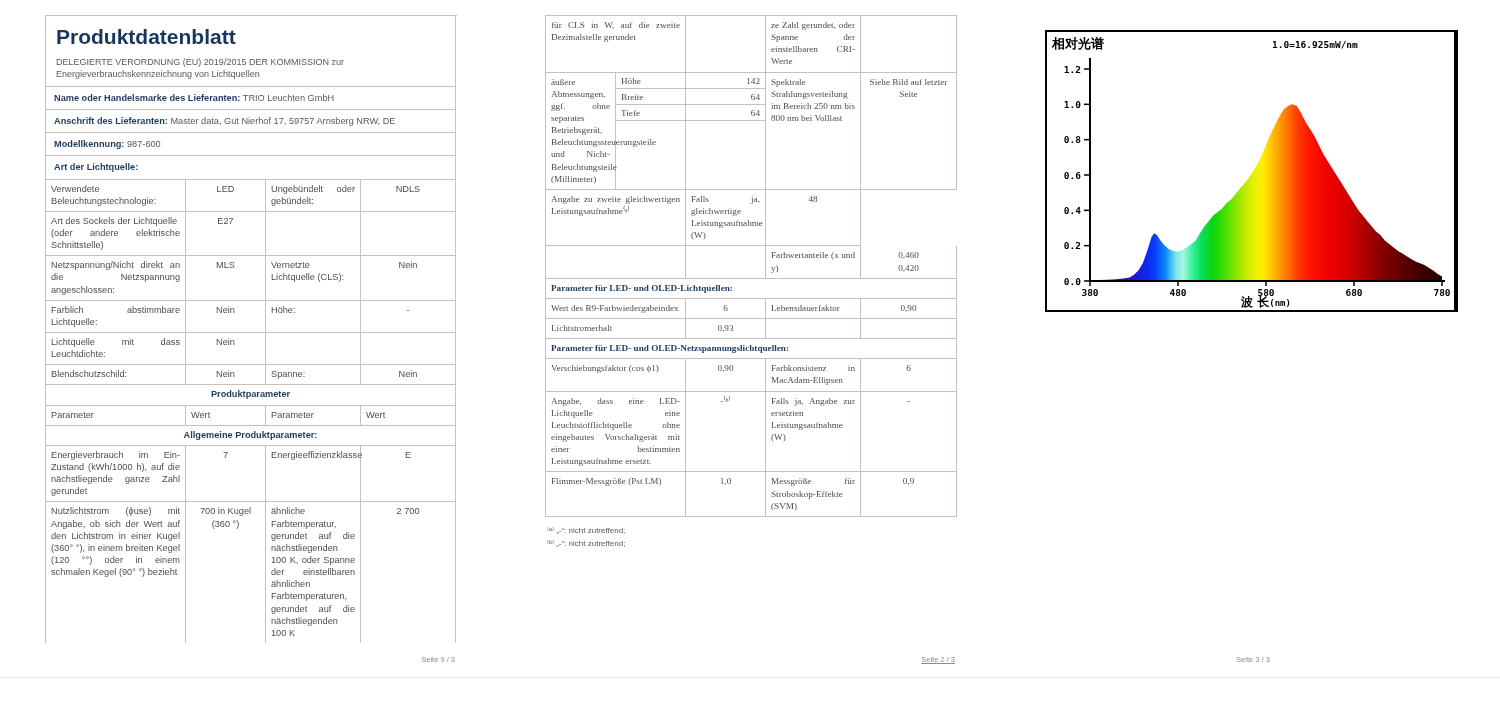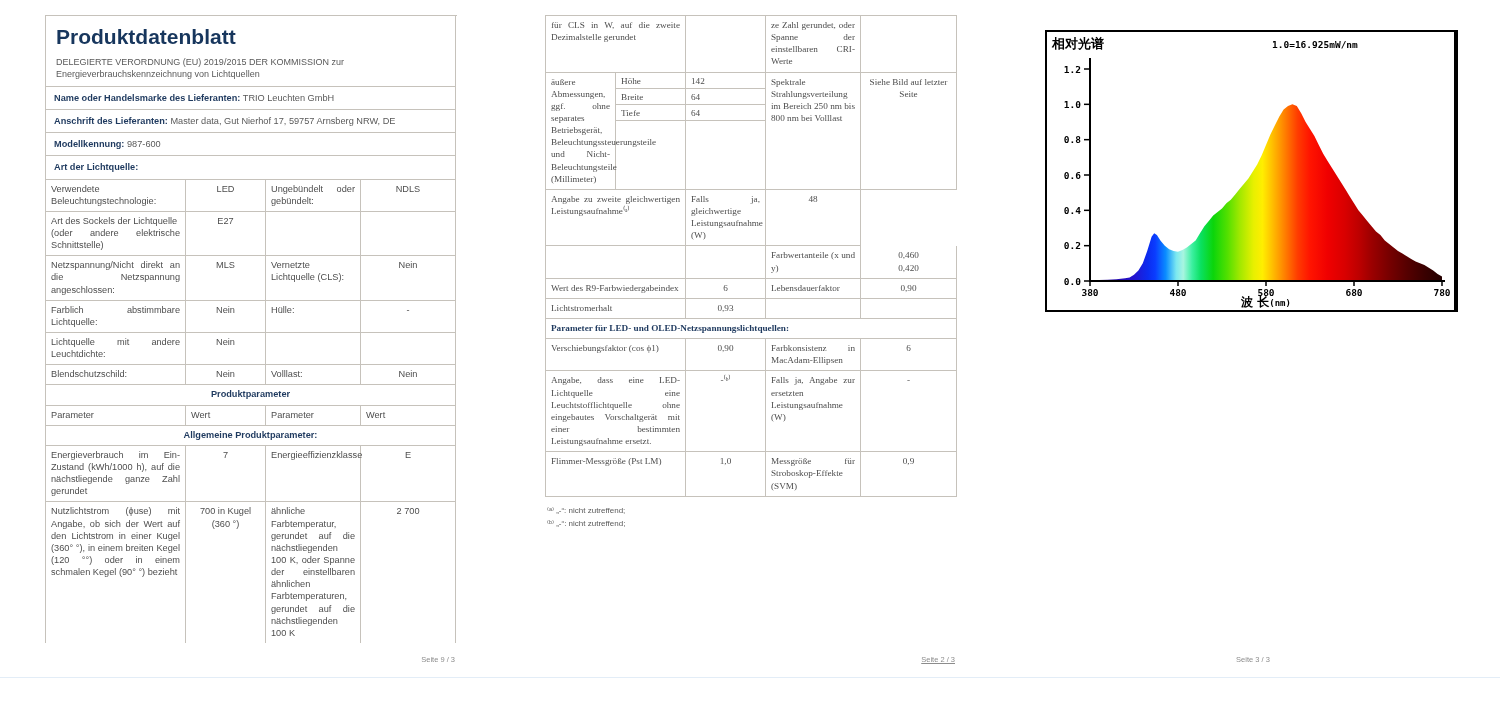--- a/index.html
+++ b/index.html
@@ -22,21 +22,21 @@
   .ctr{text-align:center;}
   .pre{white-space:pre-line;}
   .titlecell{padding:7px 10px 6px;}
   .titlecell h1{margin:0 0 5px;font-size:21px;font-weight:bold;color:#17365d;}
   .sub{font-size:9px;color:#595959;line-height:1.35;white-space:pre-line;}
   .inforow{padding:5px 8px;}
   .inforow .val{color:#595959;}
   .stack{padding:0;}
   .si{border-bottom:1px solid #c6c2bb;height:16px;box-sizing:border-box;
       padding:2px 5px 0;font-size:9.2px;overflow:hidden;}
-  .si.v{text-align:left;}
+  .si.v{text-align:right;}
   .footnotes{margin-top:7px;font-size:8px;color:#595959;line-height:1.7;padding-left:2px;}
   .footer{position:absolute;top:655px;width:410px;text-align:right;font-size:7.5px;color:#8c8c8c;}
   .f1{left:45px;}
   .f2{left:545px;text-decoration:underline;}
   .f3{left:1048px;text-align:center;}
   .chart-frame{position:absolute;left:1045px;top:30px;width:413px;height:282px;
                border:2px solid #000;border-right-width:4px;box-sizing:border-box;background:#fff;}
   .bottom-line{position:absolute;left:0;top:677px;width:1500px;height:1px;background:#e3edf7;}
 </style>
 </head>
@@ -81,31 +81,31 @@
       <div class="c p"></div>
       <div class="c v"></div>
 
       <div class="c p pre">Netzspannung/Nicht direkt an die Netzspannung angeschlossen:</div>
       <div class="c v">MLS</div>
       <div class="c p">Vernetzte Lichtquelle (CLS):</div>
       <div class="c v">Nein</div>
 
       <div class="c p pre">Farblich abstimmbare Lichtquelle:</div>
       <div class="c v">Nein</div>
-      <div class="c p">Hülle:</div>
+      <div class="c p">Höhe:</div>
       <div class="c v">-</div>
 
-      <div class="c p pre">Lichtquelle mit andere Leuchtdichte:</div>
+      <div class="c p pre">Lichtquelle mit dass Leuchtdichte:</div>
       <div class="c v">Nein</div>
       <div class="c p"></div>
       <div class="c v"></div>
 
       <div class="c p pre">Blendschutzschild:</div>
       <div class="c v">Nein</div>
-      <div class="c p">Volllast:</div>
+      <div class="c p">Spanne:</div>
       <div class="c v">Nein</div>
 
       <div class="c span4 ctr hd">Produktparameter</div>
 
       <div class="c">Parameter</div>
       <div class="c">Wert</div>
       <div class="c">Parameter</div>
       <div class="c">Wert</div>
 
       <div class="c span4 ctr hd">Allgemeine Produktparameter:</div>
@@ -148,20 +148,21 @@
       <div class="c p s2">Angabe zu zweite gleichwertigen Leistungsaufnahme⁽ᵃ⁾</div>
       <div class="c p">Falls ja, gleichwertige Leistungsaufnahme (W)</div>
       <div class="c v">48</div>
 
       <div class="c p s2"></div>
       <div class="c v"></div>
       <div class="c p">Farbwertanteile (x und y)</div>
       <div class="c v pre">0,460
 0,420</div>
 
+      <div class="c span4 hd" style="grid-column:1/-1;">Parameter für LED- und OLED-Lichtquellen:</div>
 
       <div class="c p s2">Wert des R9-Farbwiedergabeindex</div>
       <div class="c v">6</div>
       <div class="c p">Lebensdauerfaktor</div>
       <div class="c v">0,90</div>
 
       <div class="c p s2">Lichtstromerhalt</div>
       <div class="c v">0,93</div>
       <div class="c p"></div>
       <div class="c v"></div>

